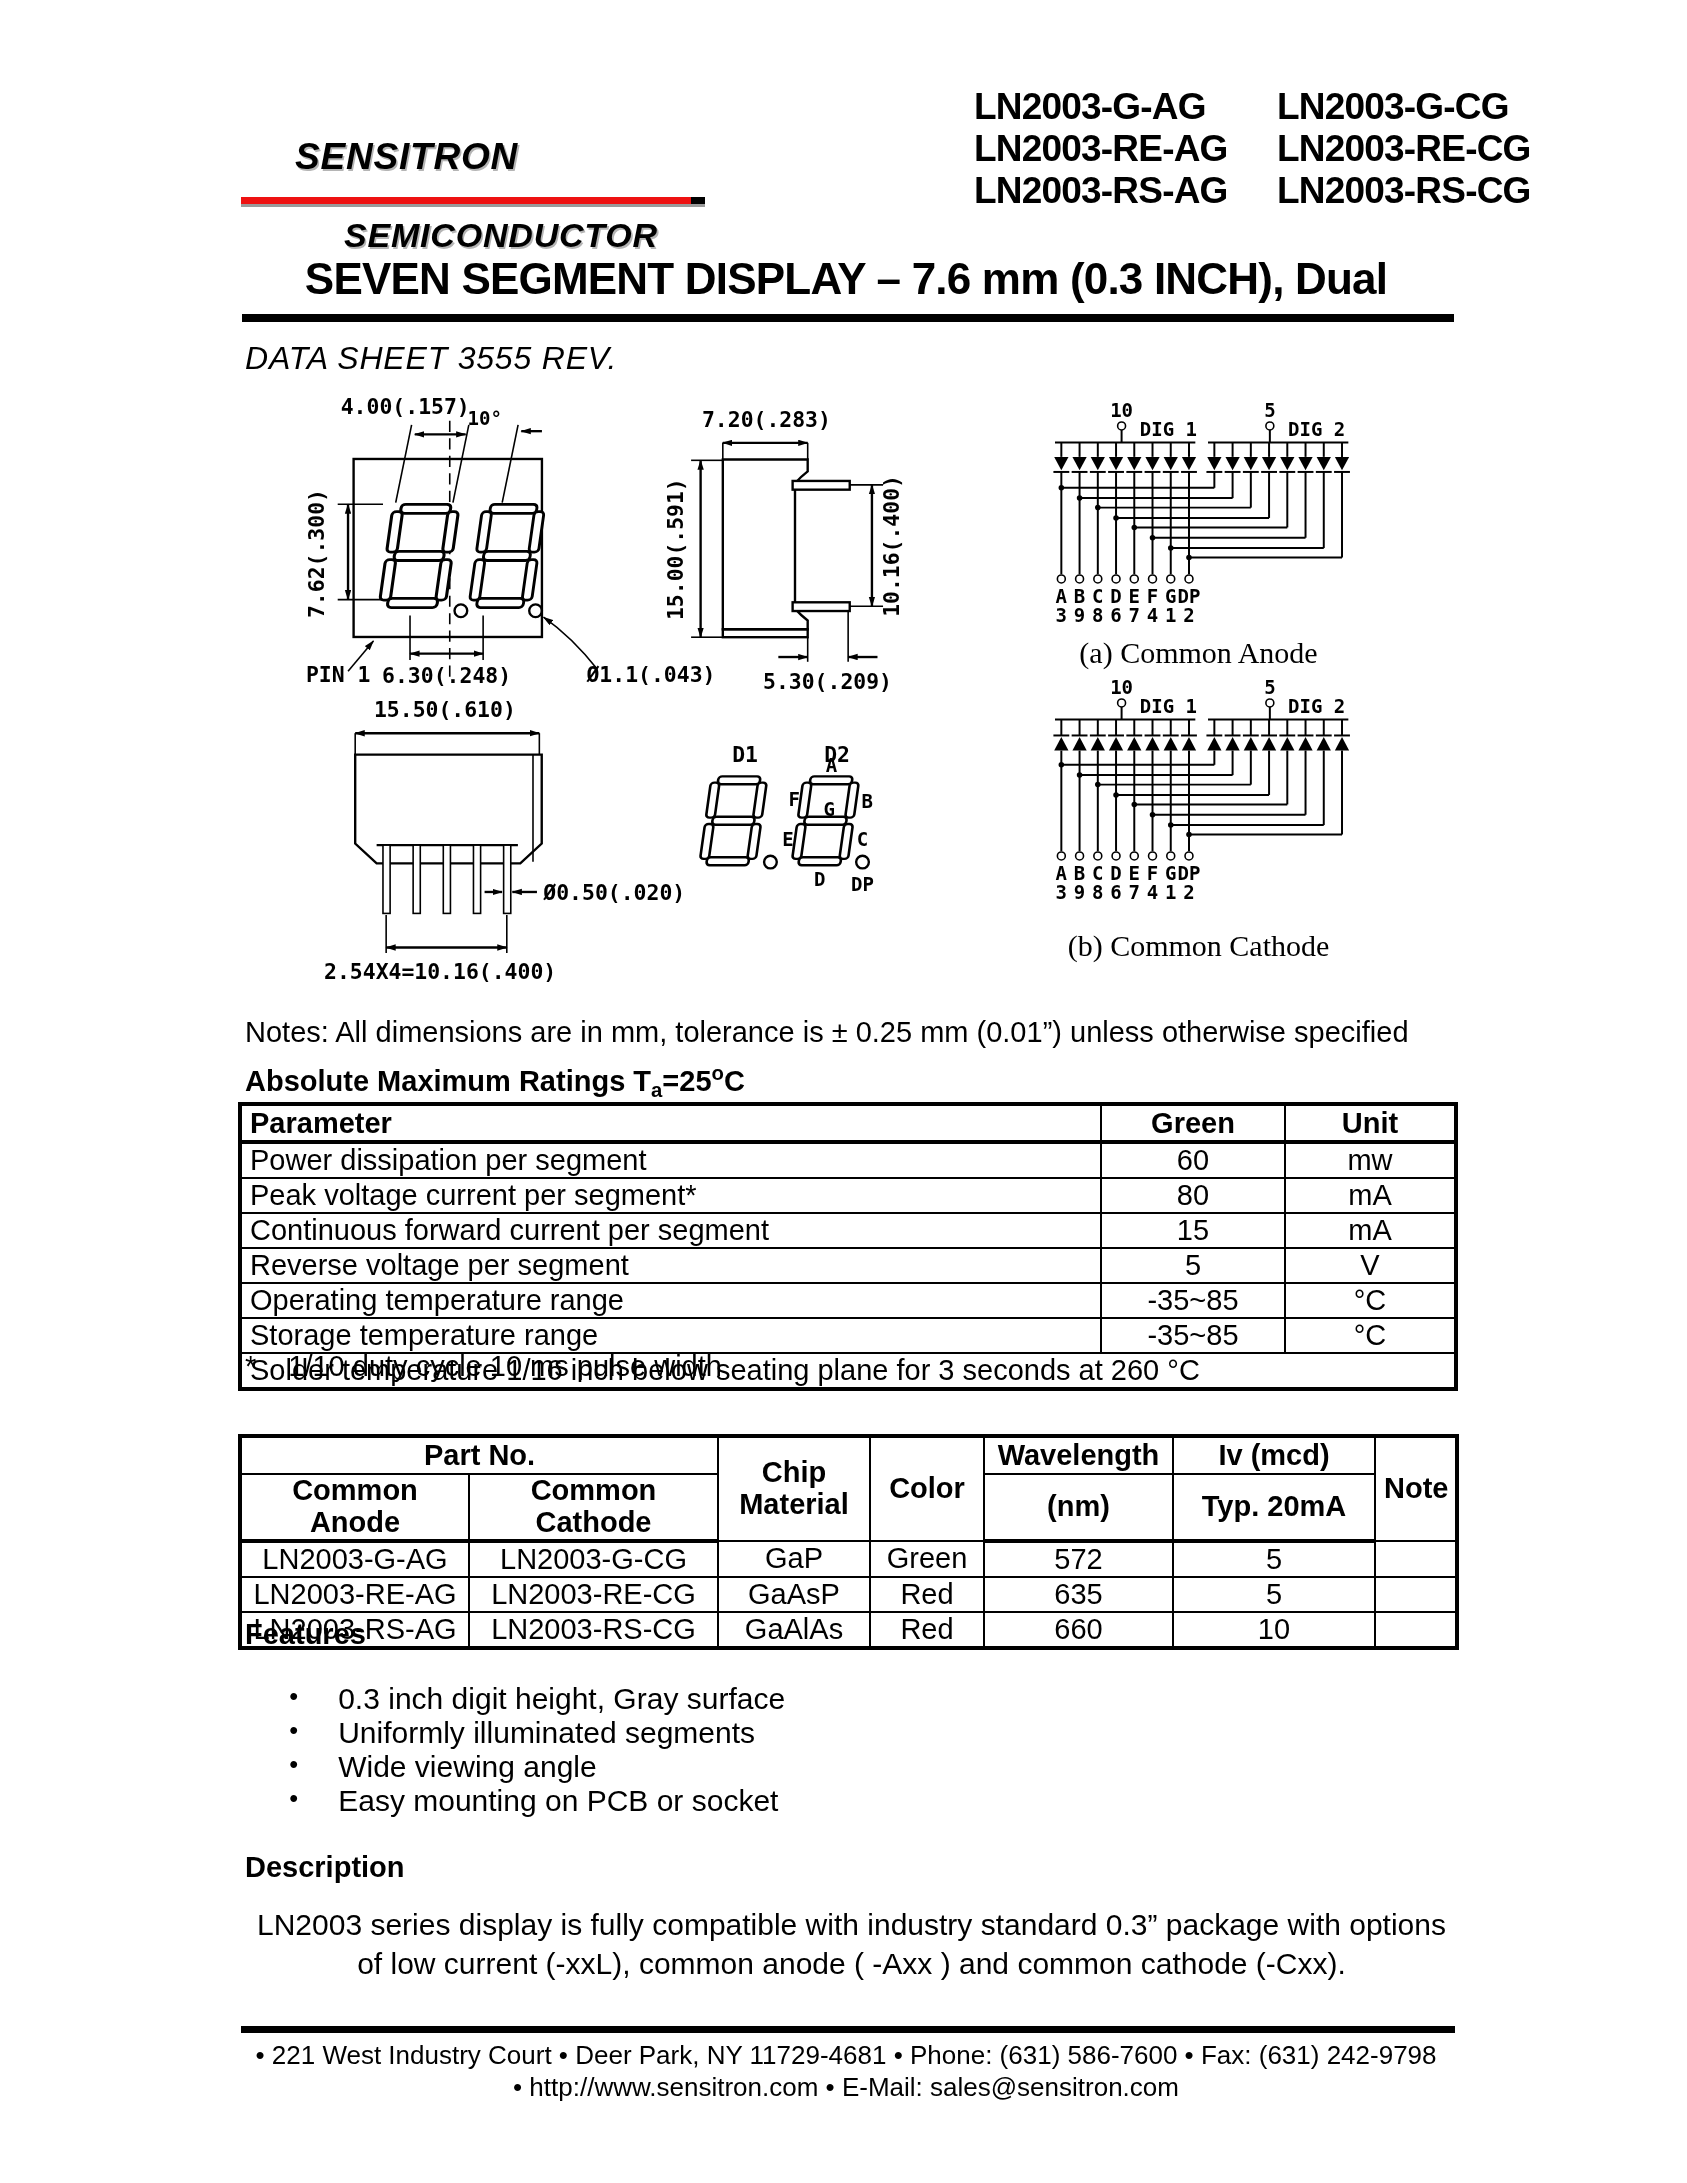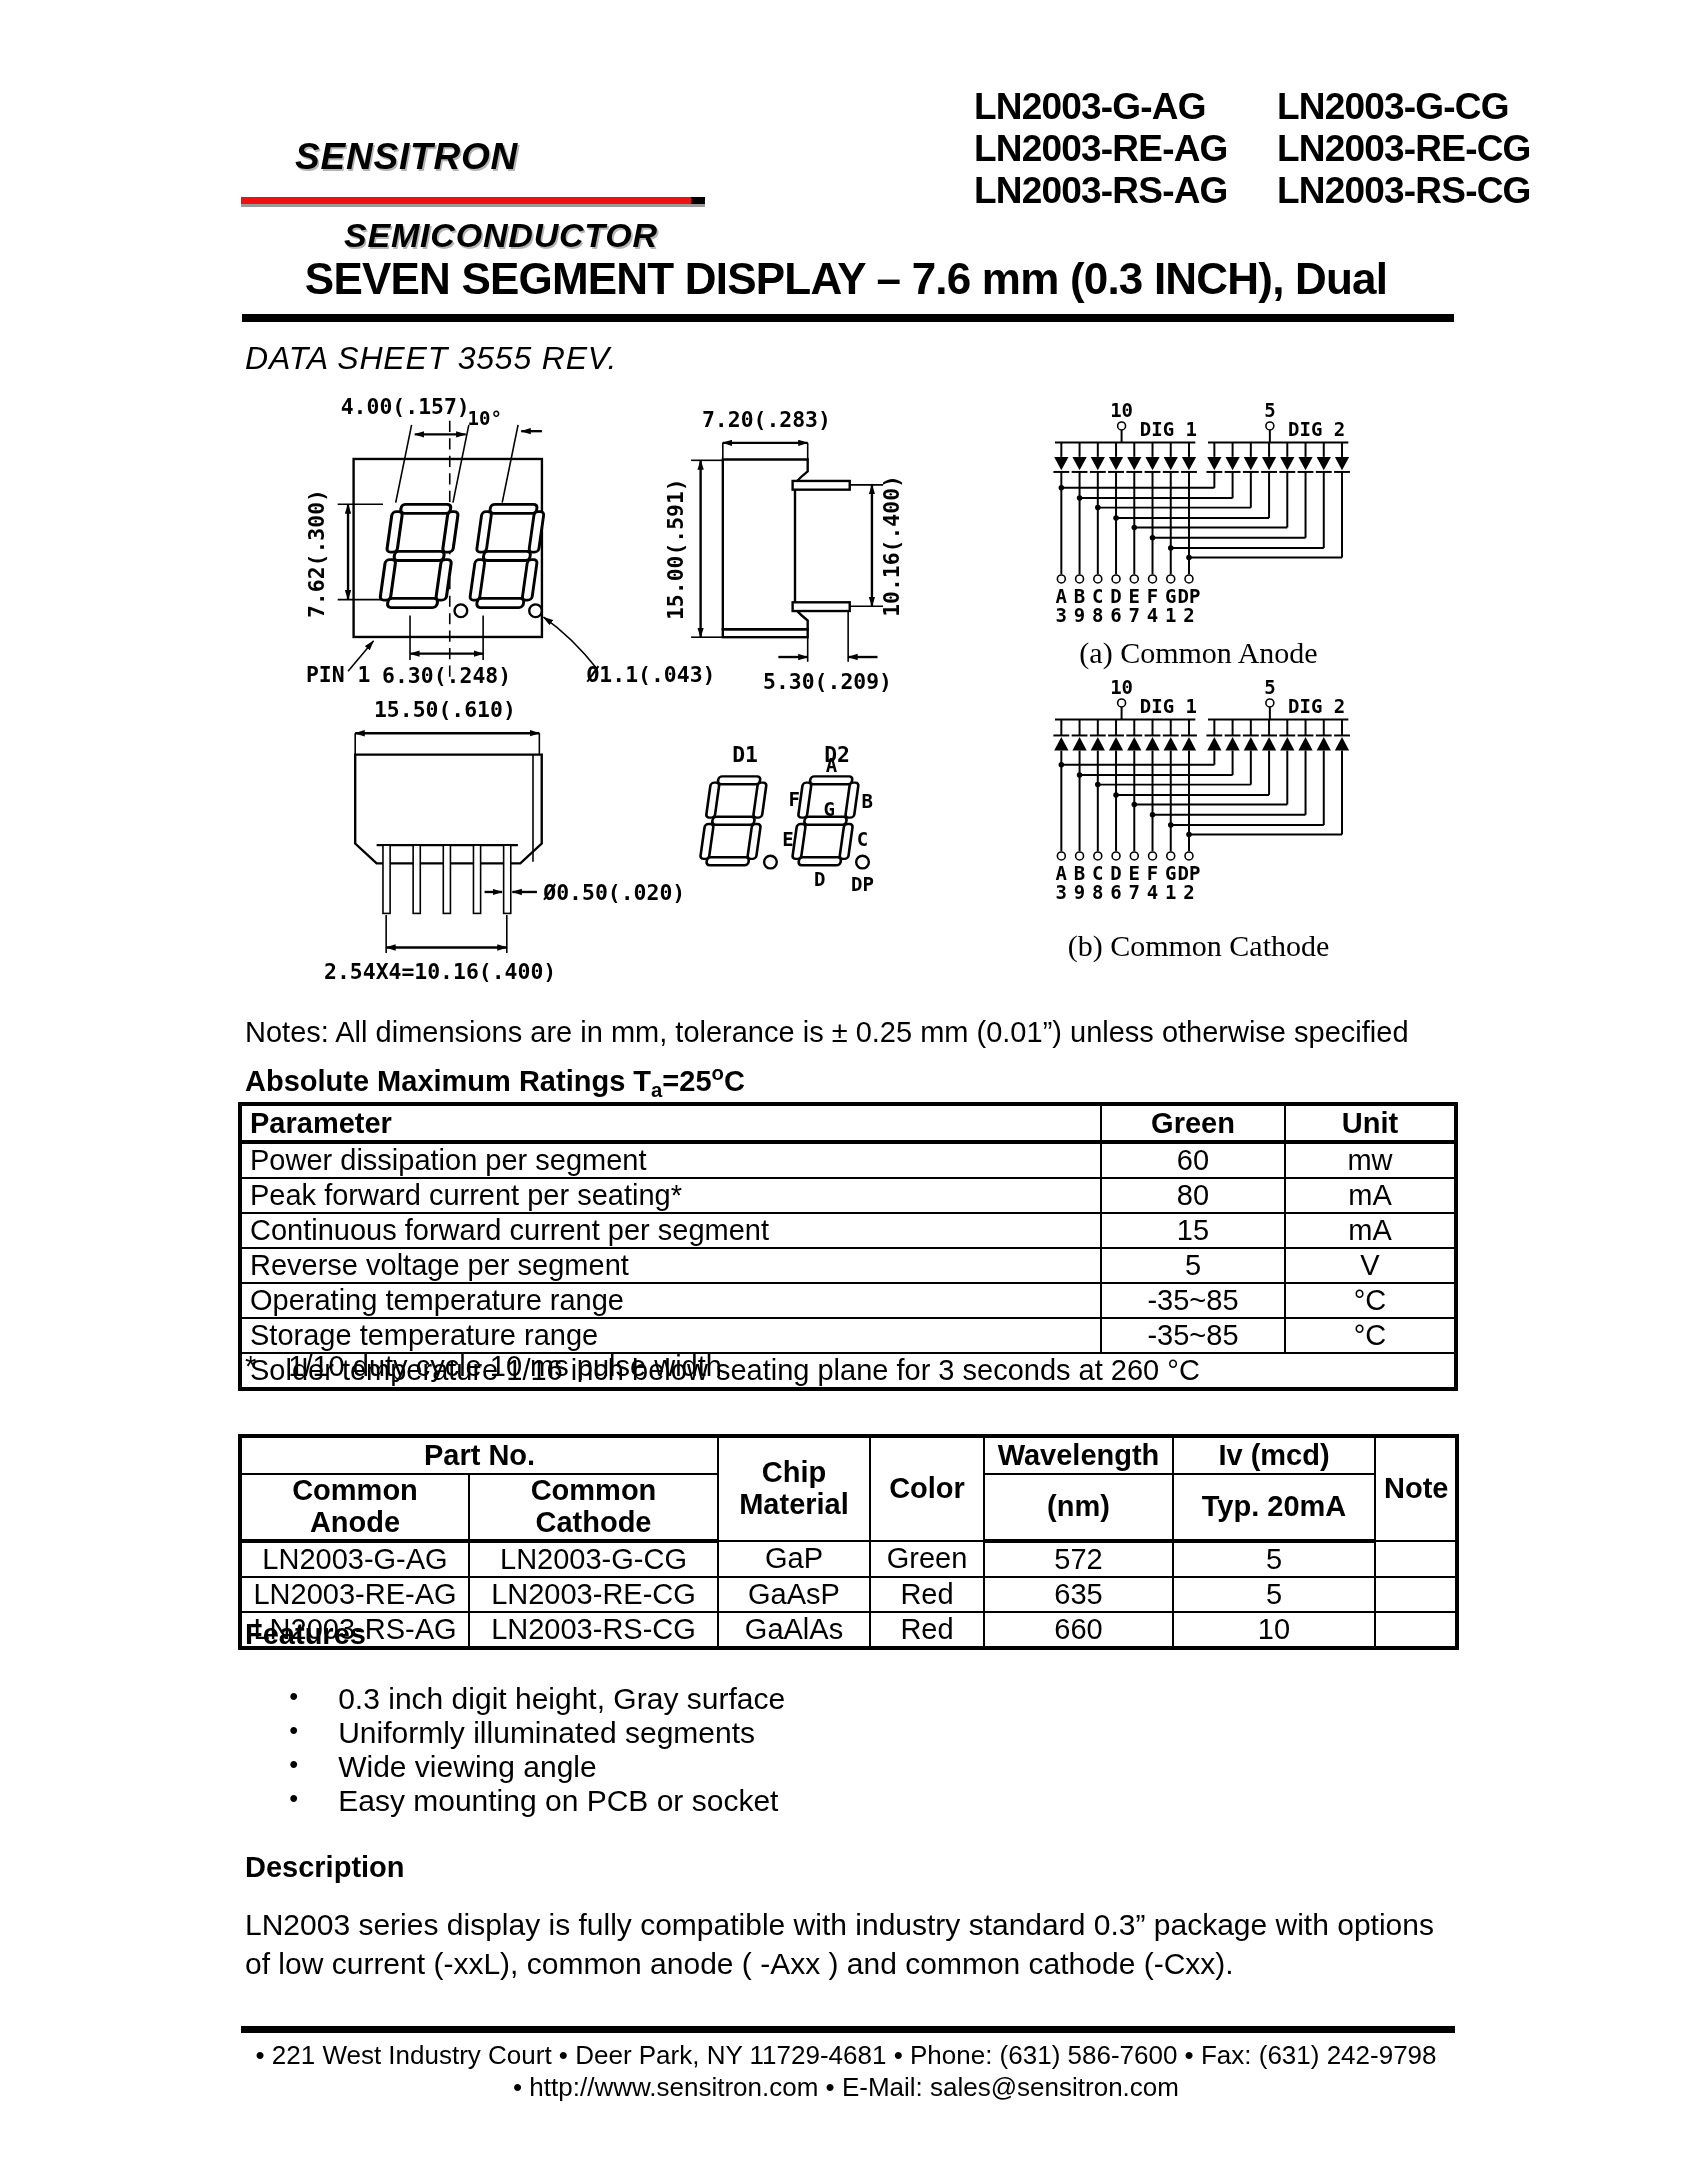--- a/index.html
+++ b/index.html
@@ -41,21 +41,21 @@
   .abs-t tr{height:29px;}
   .abs-t tr.hrow{height:38px;}
   .eo-t tr{height:30px;}
   .eo-t tr.h1{height:38px;}
   .eo-t tr.h2{height:43px;}
   .eo-t th{text-align:center;white-space:normal;line-height:1.1;}
 
   .foot-note{font:29px "Liberation Sans",sans-serif;}
   .feature-row{font:30px "Liberation Sans",sans-serif;display:flex;}
   .feature-row .bullet{width:49px;text-align:left;padding-left:3.2px;font-size:25.4px;}
-  .desc{font:30px "Liberation Sans",sans-serif;line-height:39px;width:1213px;}
+  .desc{font:30px "Liberation Sans",sans-serif;line-height:39px;width:1213px;text-align:center;}
   .footer-line{width:1216px;text-align:center;font:26px "Liberation Sans",sans-serif;}
   .watermark{width:1216px;text-align:center;font:bold 71px "Liberation Sans",sans-serif;
              letter-spacing:0.8px;text-shadow:0.8px 0.8px 0 #9db3cc;}
 </style>
 </head>
 <body>
 
 <div class="page">
 
   <div class="abs brand1" style="left:295px;top:136px;">SENSITRON</div>
@@ -449,21 +449,21 @@
       <th class="l">Parameter</th>
       <th class="c">Green</th>
       <th class="c">Unit</th>
     </tr>
     <tr>
       <td class="l">Power dissipation per segment</td>
       <td class="c">60</td>
       <td class="c">mw</td>
     </tr>
     <tr>
-      <td class="l">Peak forward current per seating*</td>
+      <td class="l">Peak voltage current per segment*</td>
       <td class="c">80</td>
       <td class="c">mA</td>
     </tr>
     <tr>
       <td class="l">Continuous forward current per segment</td>
       <td class="c">15</td>
       <td class="c">mA</td>
     </tr>
     <tr>
       <td class="l">Reverse voltage per segment</td>

